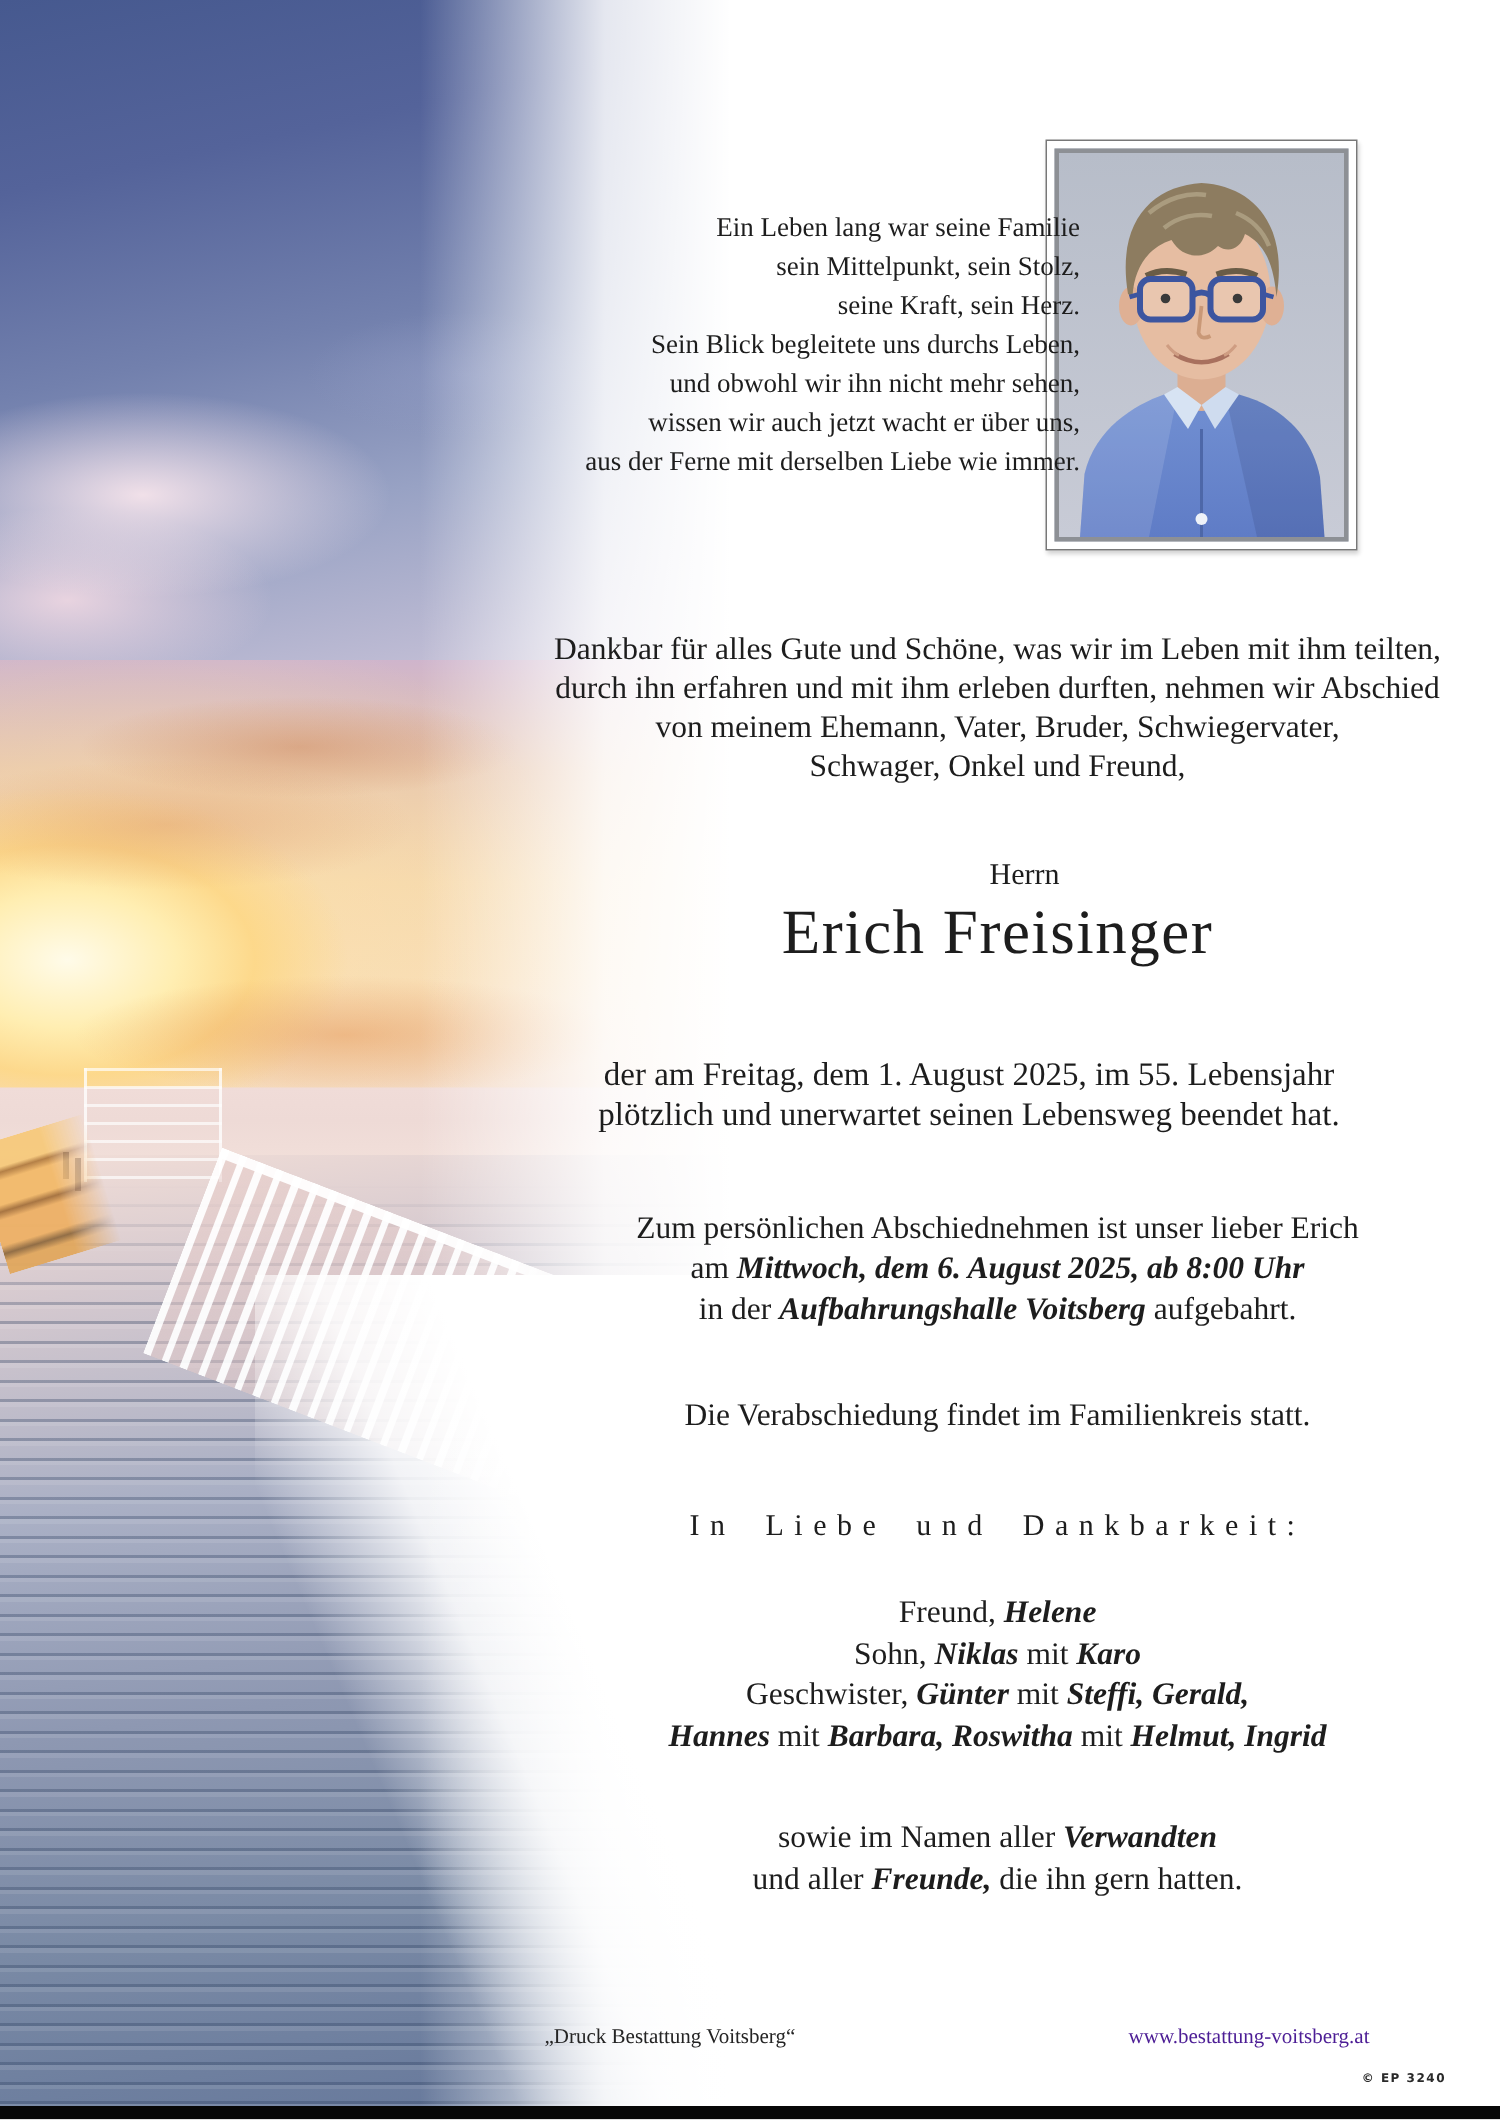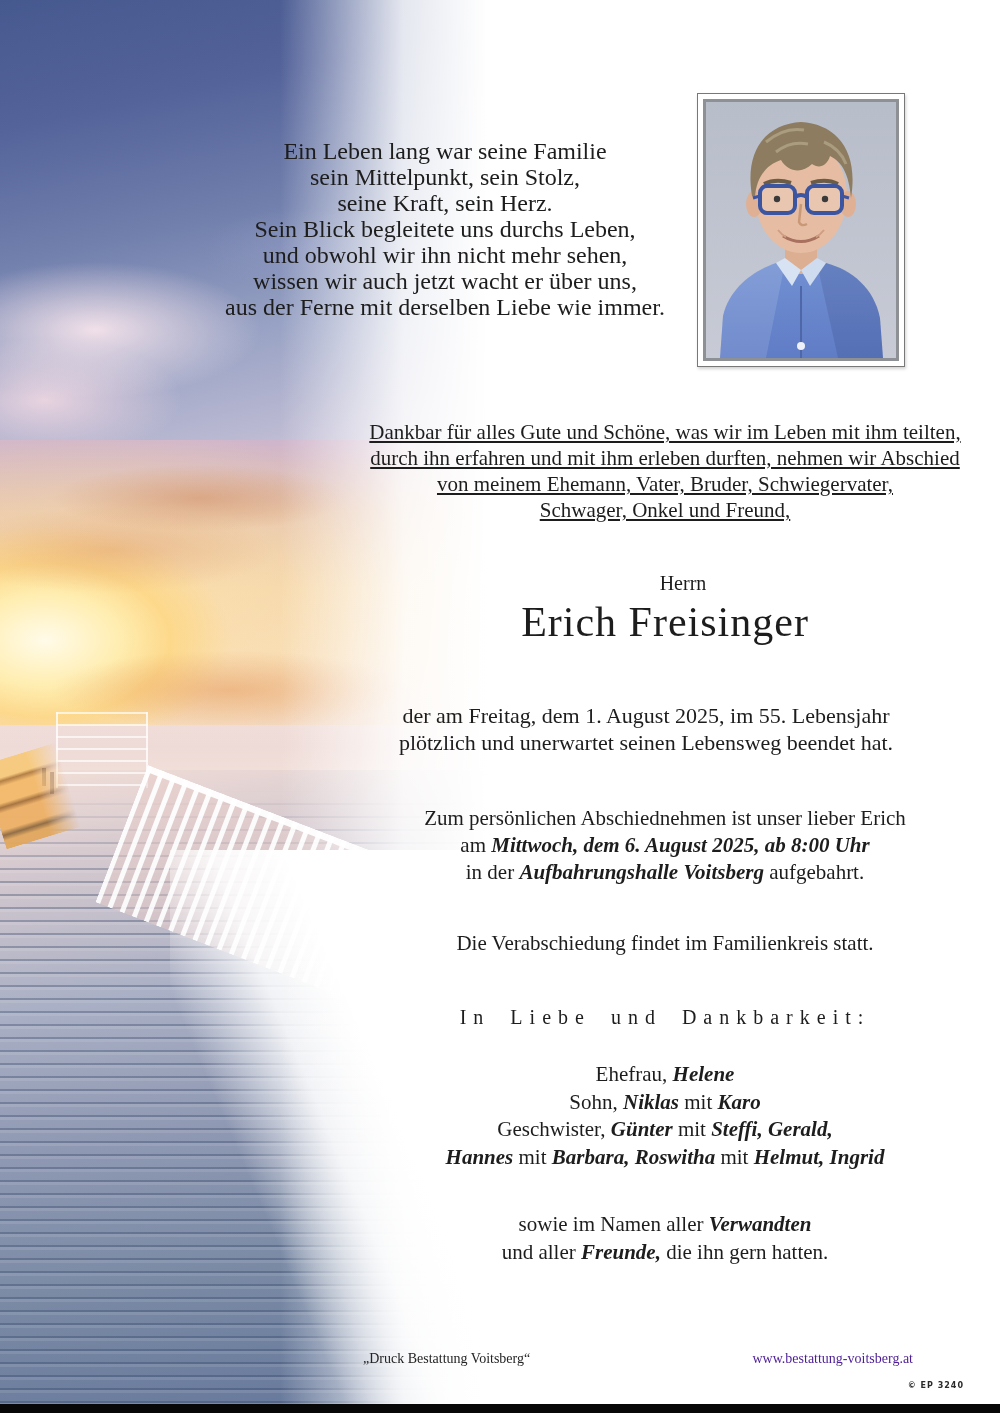--- a/index.html
+++ b/index.html
@@ -49,22 +49,22 @@
   .deck-edge{top:850px;left:170px;right:0;bottom:0;
     background:linear-gradient(67deg, rgba(255,255,255,0) 28%, rgba(255,255,255,.85) 44%, #fff 56%);}
   .fade{inset:0;background:linear-gradient(to right, rgba(255,255,255,0) 50%, rgba(255,255,255,.85) 72%, #fff 87%);}
   
   .photo-frame{position:absolute;left:697px;top:93px;width:208px;height:274px;box-sizing:border-box;
     border:1px solid #787878;background:#fff;padding:5px;box-shadow:1px 2px 3px rgba(0,0,0,.18);}
   .photo-inner{box-sizing:border-box;width:196px;height:262px;border:3px solid #8d9095;background:#bcc1cd;}
   .photo-inner svg{display:block;}
   
   .tb{position:absolute;text-align:center;}
-  .poem{top:138px;left:170px;width:550px;font-size:24px;line-height:26px;}
-  .intro{top:419px;left:330px;width:670px;font-size:21px;line-height:26px;text-decoration:underline;}
+  .poem{top:138px;left:170px;width:550px;font-size:18px;line-height:26px;text-align:right;}
+  .intro{top:419px;left:330px;width:670px;font-size:21px;line-height:26px;}
   .salutation{top:572px;left:348px;width:670px;font-size:20px;}
   .name{top:597px;left:330px;width:670px;font-size:42px;line-height:50px;letter-spacing:1px;}
   .death{top:702px;left:311px;width:670px;font-size:22px;line-height:27px;}
   .viewing{top:805px;left:330px;width:670px;font-size:21px;line-height:27px;}
   .farewell{top:931px;left:330px;width:670px;font-size:21px;}
   .closing{top:1006px;left:330px;width:670px;font-size:20px;letter-spacing:7px;word-spacing:8px;}
   .family{top:1061px;left:330px;width:670px;font-size:21px;line-height:27.5px;}
   .also{top:1211px;left:330px;width:670px;font-size:21px;line-height:27.5px;}
   .b{font-weight:bold;font-style:italic;}
   .footer-left{position:absolute;left:363px;top:1351px;font-size:14px;color:#242424;}
@@ -174,21 +174,21 @@
     <div><span>Zum persönlichen Abschiednehmen ist unser lieber Erich</span></div>
     <div><span>am </span><span class="b">Mittwoch, dem 6. August 2025, ab 8:00 Uhr</span></div>
     <div><span>in der </span><span class="b">Aufbahrungshalle Voitsberg</span><span> aufgebahrt.</span></div>
   </div>
 
   <div class="tb farewell">Die Verabschiedung findet im Familienkreis statt.</div>
 
   <div class="tb closing">In Liebe und Dankbarkeit:</div>
 
   <div class="tb family">
-    <div><span>Ehefrau, </span><span class="b">Helene</span></div>
+    <div><span>Freund, </span><span class="b">Helene</span></div>
     <div><span>Sohn, </span><span class="b">Niklas</span><span> mit </span><span class="b">Karo</span></div>
     <div><span>Geschwister, </span><span class="b">Günter</span><span> mit </span><span class="b">Steffi, Gerald,</span></div>
     <div><span class="b">Hannes</span><span> mit </span><span class="b">Barbara, Roswitha</span><span> mit </span><span class="b">Helmut, Ingrid</span></div>
   </div>
 
   <div class="tb also">
     <div><span>sowie im Namen aller </span><span class="b">Verwandten</span></div>
     <div><span>und aller </span><span class="b">Freunde,</span><span> die ihn gern hatten.</span></div>
   </div>
 

